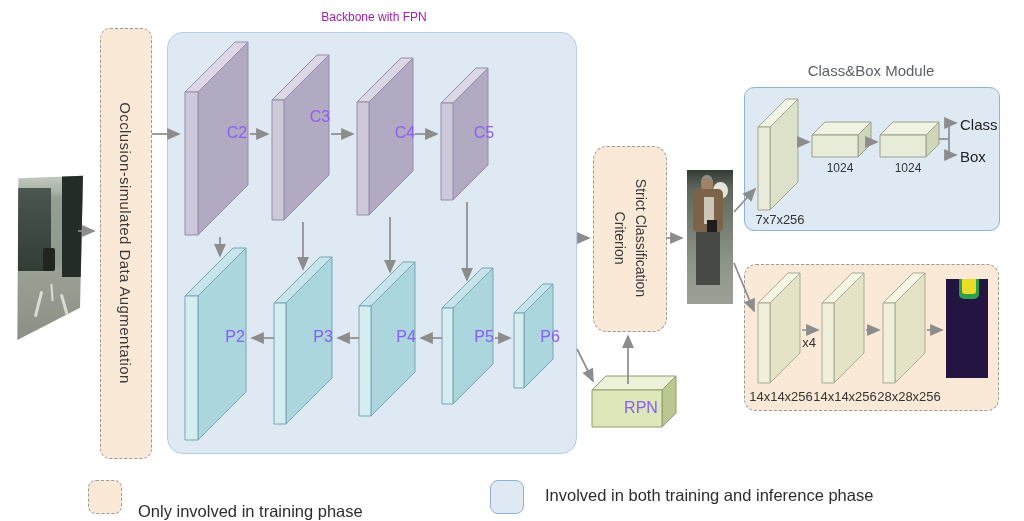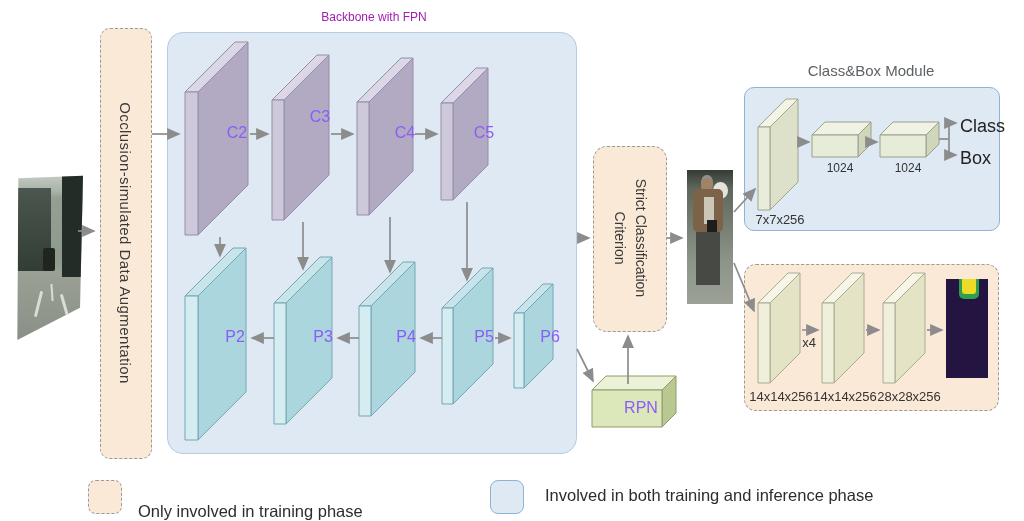--- a/index.html
+++ b/index.html
@@ -9,21 +9,21 @@
   
   .panel-blue{background:#dfe9f4;border:1.5px solid #b4cce4;border-radius:16px;}
   .panel-blue-strong{background:#dfe9f4;border:1.5px solid #8fb3d4;border-radius:10px;}
   .panel-peach{background:#fbe9d7;border:1.6px dashed #9a9a9a;}
   
   .title{color:#a21caf;font-size:12px;text-align:center;white-space:nowrap;}
   .title-sm{color:#5d6266;font-size:15px;text-align:center;white-space:nowrap;}
   .node-label{color:#8b5cf6;font-size:16px;text-align:center;white-space:nowrap;padding-left:14px;}
   .dim-label{color:#333;font-size:13px;text-align:center;white-space:nowrap;}
   .fc-label{color:#333;font-size:12px;text-align:center;white-space:nowrap;}
-  .out-label{color:#222;font-size:18px;white-space:nowrap;}
+  .out-label{color:#222;font-size:15px;white-space:nowrap;}
   .legend-label{color:#2d2d2d;font-size:16.5px;white-space:nowrap;}
   .vtext{color:#3a3a3a;font-size:15px;letter-spacing:.4px;text-align:center;
          transform:rotate(90deg);white-space:nowrap;}
   .vtext2{color:#3a3a3a;font-size:14px;line-height:21px;text-align:center;
           transform:rotate(90deg);white-space:nowrap;}
   svg{position:absolute;left:0;top:0;}
   
   .street{left:17px;top:175px;width:66px;height:165px;
           clip-path:polygon(2% 2%, 100% 0.5%, 95.5% 80.5%, 0.5% 100%);
           background:linear-gradient(180deg,#c3cbc2 0%,#a9b2a7 10%,#949e93 14%,#8f9a8e 52%,#9aa094 58%,#8b9086 100%);}

